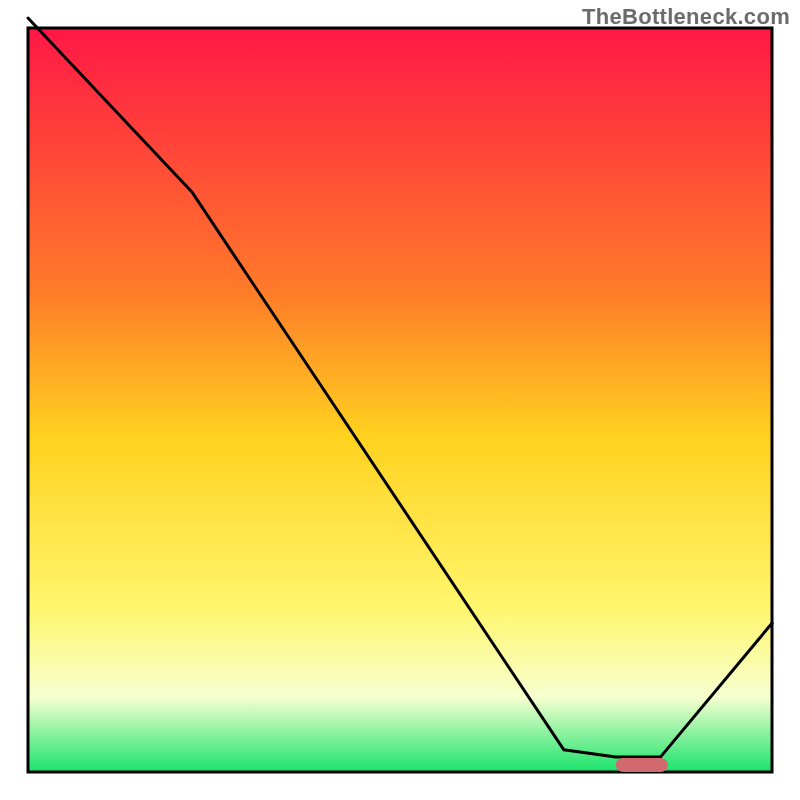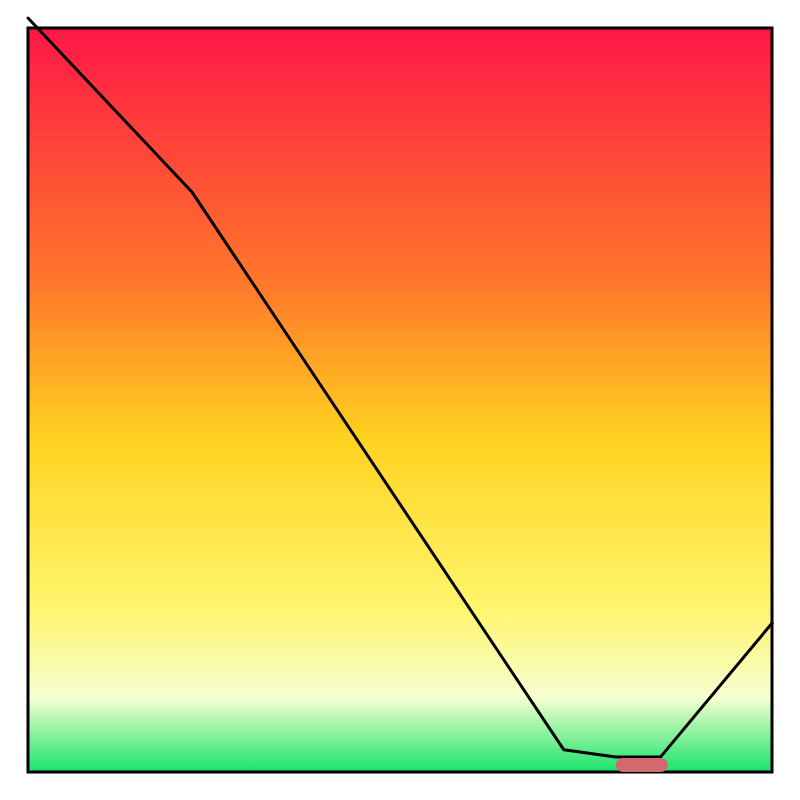--- a/index.html
+++ b/index.html
@@ -49,13 +49,14 @@
       <rect id="plot-bg" x="28" y="28" width="744" height="744" fill="url(#bg-grad)"></rect>
 
       <rect x="28" y="28" width="744" height="744" fill="none" stroke="#000" stroke-width="3"></rect>
 
       <path id="curve" fill="none" stroke="#000" stroke-width="3" stroke-linejoin="round" stroke-linecap="round" d="M28.0 18.0 L191.7 191.7 L563.7 749.7 L615.8 757.1 L660.4 757.1 L772.0 623.2"></path>
 
       <rect id="marker" rx="7" ry="7" height="14" x="615.8" width="52.1" y="758.0" fill="#d06a6e"></rect>
     </g>
   </svg>
 
+  <div class="watermark">TheBottleneck.com</div>
 </div>
 
 </body></html>

